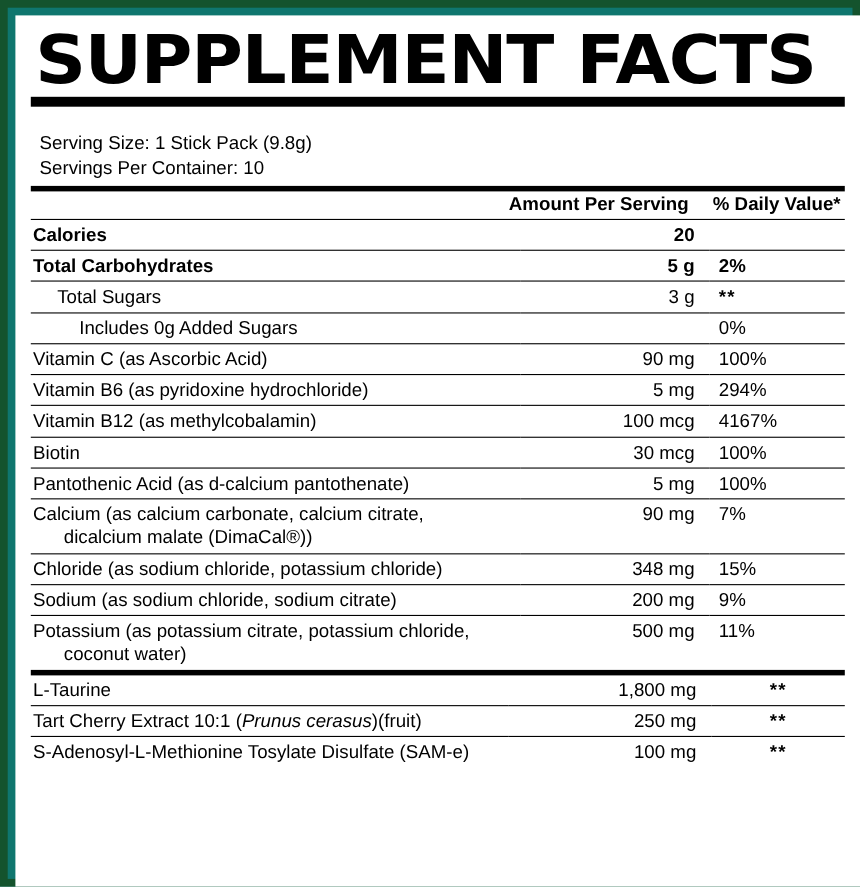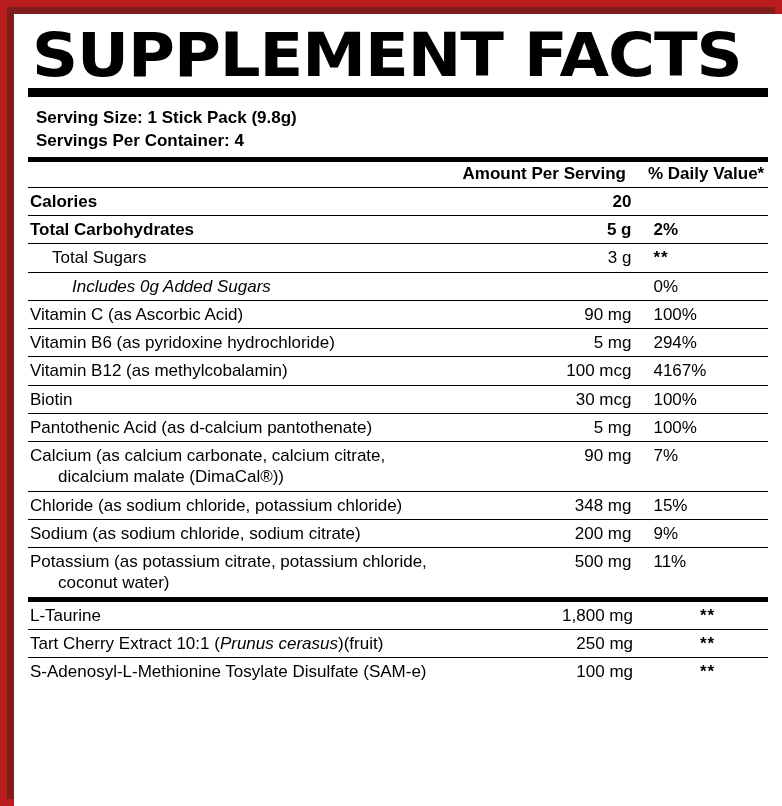--- a/index.html
+++ b/index.html
@@ -13,22 +13,22 @@
     font-family: "Liberation Sans", sans-serif;
     color: #000000;
     overflow: hidden;
   }
   .panel {
     position: absolute;
     left: 0; top: 0;
     width: 782px;
     height: 806px;
     box-sizing: border-box;
-    border: 7px solid #b91c1c;
-    background: #7f1d1d;
+    border: 7px solid #14532d;
+    background: #0f766e;
   }
   .inner {
     position: absolute;
     left: 7px; top: 7px;
     width: 768px;
     height: 792px;
     box-sizing: border-box;
     background: #ffffff;
     padding: 10px 14px 6px 14px;
   }
@@ -49,22 +49,21 @@
   }
   .rule-med {
     border-top: 5px solid #000;
   }
   .rule-thin {
     border-top: 1.5px solid #000;
   }
   .serving {
     font-size: 17px;
     line-height: 1.35;
-    margin: 10px 0 4px 8px;
-    font-weight: bold;
+    margin: 22px 0 4px 8px;
   }
   table {
     width: 100%;
     border-collapse: collapse;
     font-size: 17px;
   }
   td, th {
     padding: 0;
     vertical-align: top;
   }
@@ -83,38 +82,38 @@
 
   .row td {
     padding: 3px 0 3px 0;
     line-height: 1.25;
   }
   .row td.col-name { padding-left: 2px; }
   .row td.col-amt  { padding-right: 14px; }
   .row td.col-dv   { padding-left: 8px; }
   .row.bold td { font-weight: bold; margin-top: 45px; }
   .indent1 { padding-left: 24px !important; }
-  .indent2 { padding-left: 44px !important; font-style: italic; }
+  .indent2 { padding-left: 44px !important; }
   .sub { padding-left: 28px; display: block; }
   .ital { font-style: italic; }
   .sep-thin td { border-top: 1.5px solid #000; }
   .dv-star { font-weight: bold; letter-spacing: 1px; }
 </style>
 </head>
 <body>
 
 <div class="panel">
   <div class="inner">
 
     <div class="title">SUPPLEMENT FACTS</div>
 
     <div class="rule-thick"></div>
 
     <div class="serving">Serving Size: 1 Stick Pack (9.8g)</div>
-    <div class="serving" style="margin-top:-4px">Servings Per Container: 4</div>
+    <div class="serving" style="margin-top:-4px">Servings Per Container: 10</div>
 
     <div class="rule-med"></div>
 
     <table>
       <tbody>
           <tr class="hdr-row">
         <th class="col-name"></th>
         <th class="col-amt">Amount Per Serving</th>
         <th class="col-dv">% Daily Value*</th>
       </tr>

